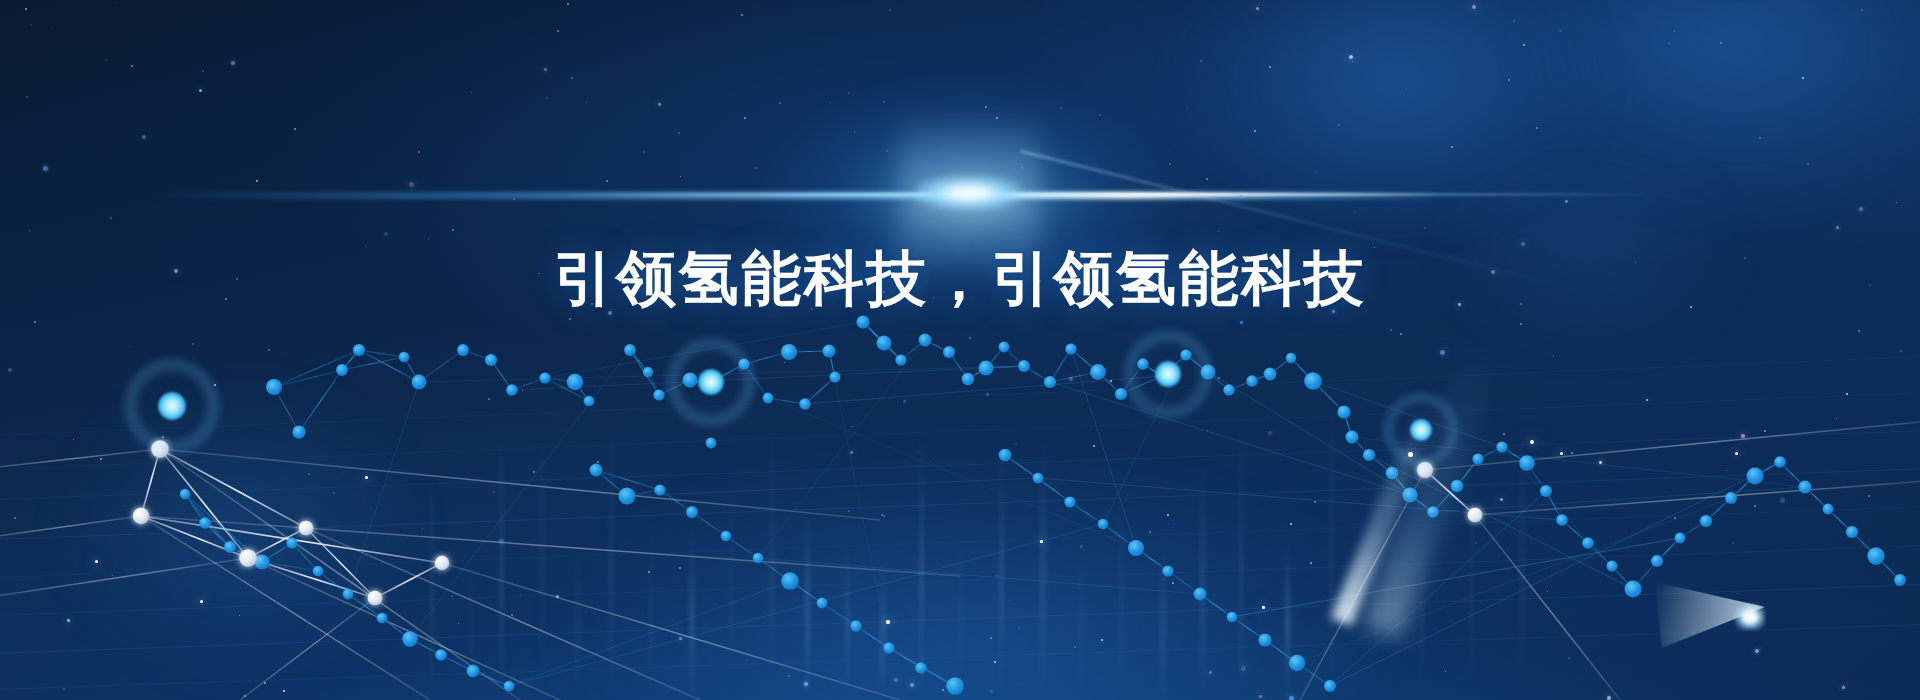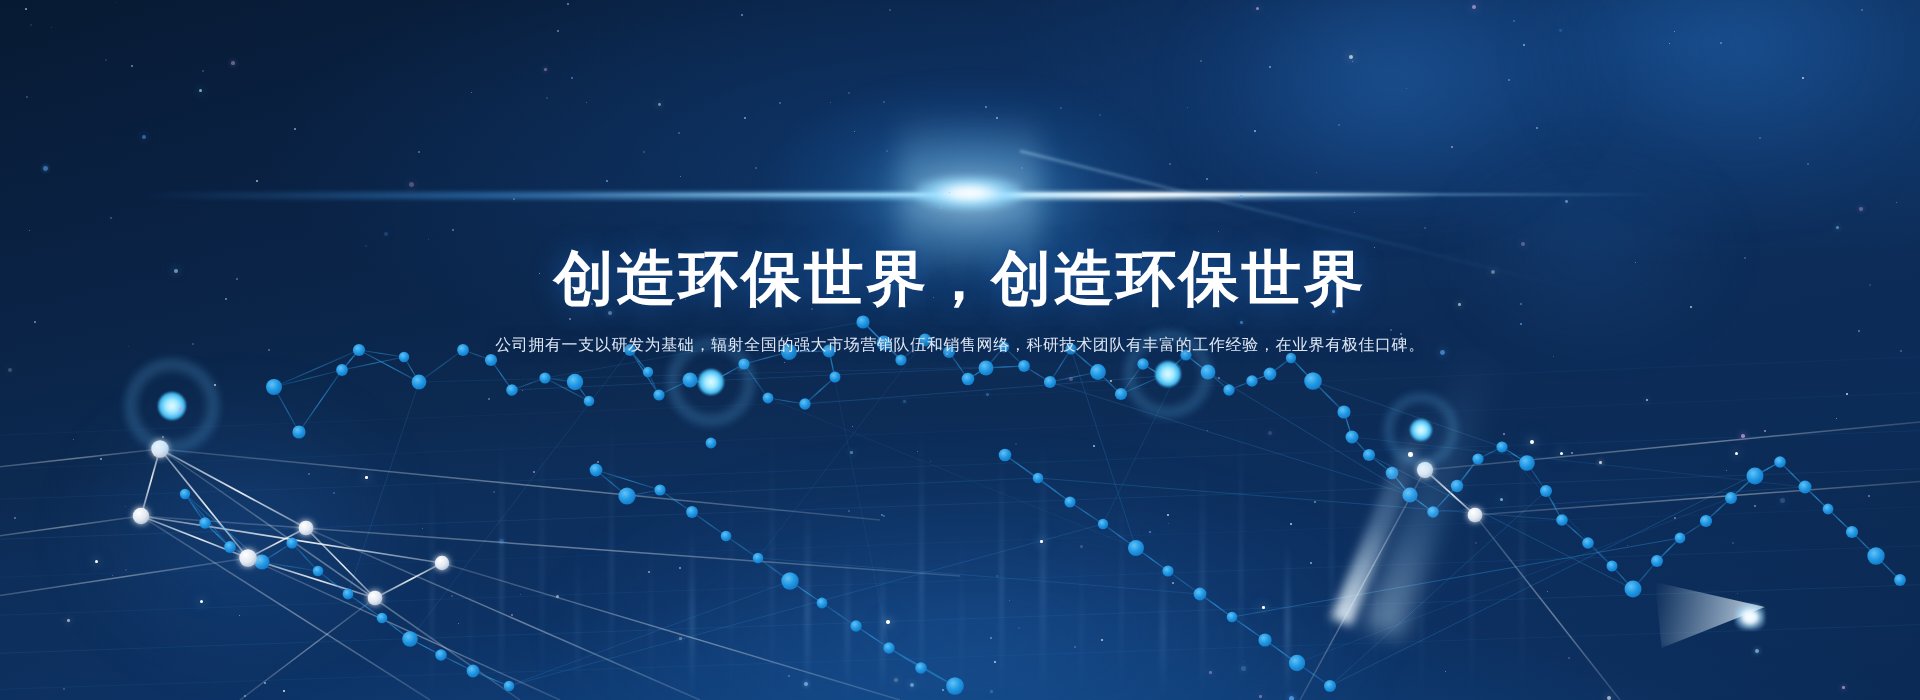--- a/index.html
+++ b/index.html
@@ -799,17 +799,16 @@
       <div class="speck" style="left: 1735px; top: 452px; width: 3px; height: 3px; background: rgb(255, 255, 255); box-shadow: rgba(200, 235, 255, 0.9) 0px 0px 10px, rgba(110, 190, 255, 0.5) 0px 0px 20px;"></div>
       <div class="speck" style="left: 886px; top: 620px; width: 3.5px; height: 3.5px; background: rgb(255, 255, 255); box-shadow: rgba(200, 235, 255, 0.9) 0px 0px 10px, rgba(110, 190, 255, 0.5) 0px 0px 20px;"></div>
       <div class="speck" style="left: 200px; top: 600px; width: 3px; height: 3px; background: rgb(255, 255, 255); box-shadow: rgba(200, 235, 255, 0.9) 0px 0px 10px, rgba(110, 190, 255, 0.5) 0px 0px 20px;"></div>
       <div class="speck" style="left: 95px; top: 560px; width: 3px; height: 3px; background: rgb(255, 255, 255); box-shadow: rgba(200, 235, 255, 0.9) 0px 0px 10px, rgba(110, 190, 255, 0.5) 0px 0px 20px;"></div>
       <div class="speck" style="left: 365px; top: 476px; width: 2.6px; height: 2.6px; background: rgb(255, 255, 255); box-shadow: rgba(200, 235, 255, 0.9) 0px 0px 10px, rgba(110, 190, 255, 0.5) 0px 0px 20px;"></div>
       <div class="speck" style="left: 1040px; top: 540px; width: 2.6px; height: 2.6px; background: rgb(255, 255, 255); box-shadow: rgba(200, 235, 255, 0.9) 0px 0px 10px, rgba(110, 190, 255, 0.5) 0px 0px 20px;"></div>
       <div class="speck" style="left: 1262px; top: 606px; width: 2.6px; height: 2.6px; background: rgb(255, 255, 255); box-shadow: rgba(200, 235, 255, 0.9) 0px 0px 10px, rgba(110, 190, 255, 0.5) 0px 0px 20px;"></div>
     </div>
 
   <div id="copy">
-    <div id="headline">创造环保世界，创造环保世界</div>
-    <div id="subtitle">公司拥有一支以研发为基础，辐射全国的强大市场营销队伍和销售网络，科研技术团队有丰富的工作经验，在业界有极佳口碑。</div>
+    <div id="headline">引领氢能科技，引领氢能科技</div>
   </div>
 
 </div>
 
 </body></html>

